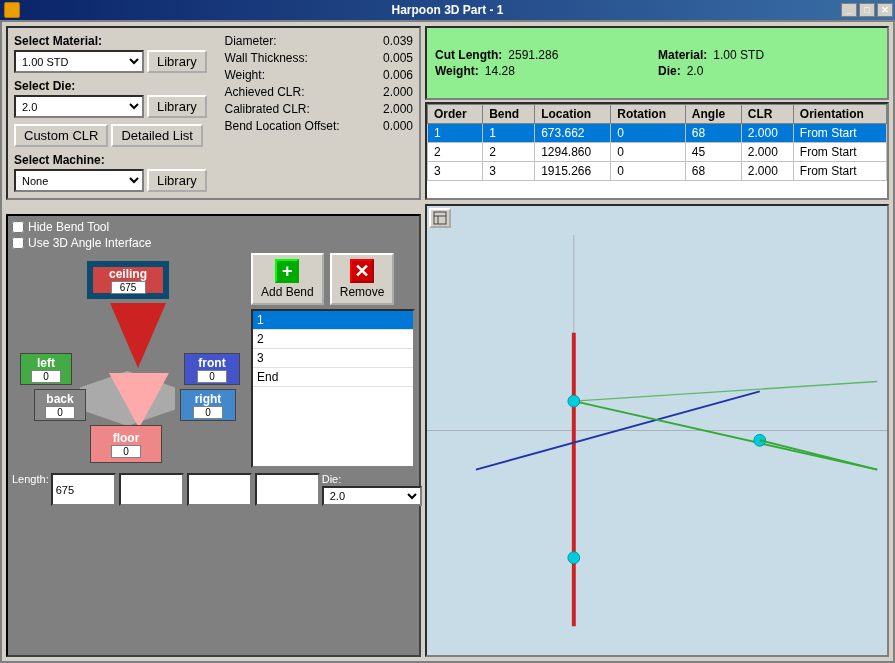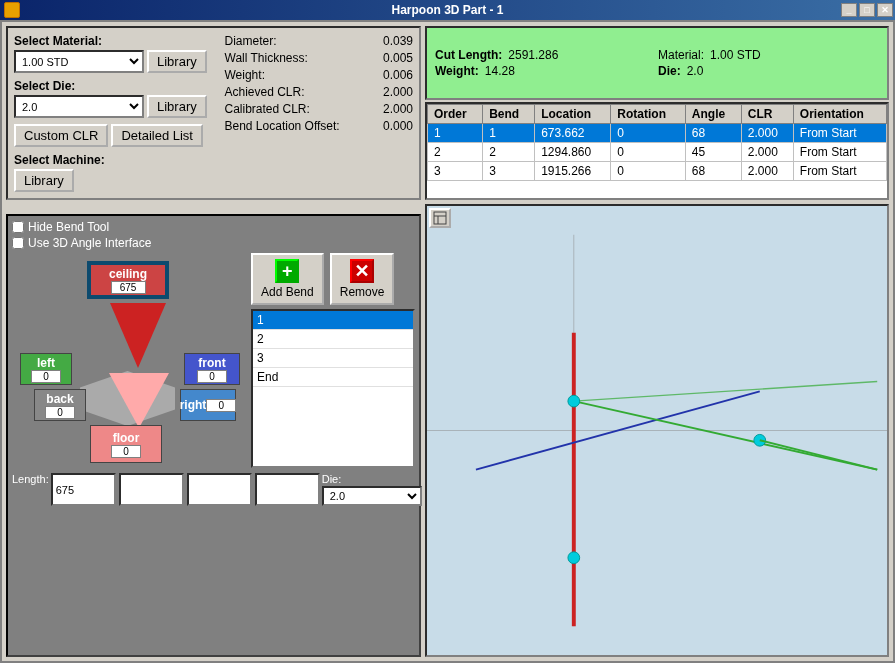--- a/index.html
+++ b/index.html
@@ -223,20 +223,23 @@
             </select>
             <button class="btn">Library</button>
           </div>
           <div style="display:flex; gap:3px; margin-bottom:6px;">
             <button class="btn">Custom CLR</button>
             <button class="btn">Detailed List</button>
           </div>
 
           <div style="font-weight:bold; margin-bottom:2px;">Select Machine:</div>
           <div style="display:flex; gap:3px;">
+            <select class="machine-select">
+              <option>None</option>
+            </select>
             <button class="btn">Library</button>
           </div>
         </div>
 
         <div style="padding-left:8px;">
           <div style="display:flex; justify-content:space-between; margin-bottom:3px;">
             <span>Diameter:</span>
             <span style="text-align:right; width:60px;">0.039</span>
           </div>
           <div style="display:flex; justify-content:space-between; margin-bottom:3px;">
@@ -264,21 +267,21 @@
     </div>
 
     <div style="flex:1; display:flex; flex-direction:column; gap:2px;">
 
       <div class="cut-info">
         <div style="display:flex; gap:6px;">
           <span style="font-weight:bold;">Cut Length:</span>
           <span>2591.286</span>
         </div>
         <div style="display:flex; gap:6px;">
-          <span style="font-weight:normal;">Material:</span>
+          <span style="font-weight:bold;">Material:</span>
           <span>1.00 STD</span>
         </div>
         <div style="display:flex; gap:6px;">
           <span style="font-weight:bold;">Weight:</span>
           <span>14.28</span>
         </div>
         <div style="display:flex; gap:6px;">
           <span style="font-weight:bold;">Die:</span>
           <span>2.0</span>
         </div>
@@ -343,21 +346,21 @@
         <div style="display:flex; align-items:center; gap:4px; color:white;">
           <input type="checkbox" style="">
           <label>Use 3D Angle Interface</label>
         </div>
       </div>
 
       <div style="display:flex; gap:4px;">
 
         <div style="width:235px; height:215px; background:#808080; position:relative; overflow:hidden;">
 
-          <div style="position:absolute; top:8px; left:75px; width:82px; height:38px; background:#cc4444; color:white; display:flex; flex-direction:column; align-items:center; justify-content:center; font-size:10px; font-weight:bold; border:4px solid #0c4a6e;">
+          <div style="position:absolute; top:8px; left:75px; width:82px; height:38px; background:#cc4444; color:white; display:flex; flex-direction:column; align-items:center; justify-content:center; font-size:10px; font-weight:bold; border:6px solid #0c4a6e;">
             <span>ceiling</span>
             <input type="text" value="675" style="width: 35px; text-align: center; font-size: 10px; background: white; border: 1px solid rgb(128, 128, 128);">
           </div>
 
           <div style="position:absolute; top:50px; left:98px; width:0; height:0; border-left:28px solid transparent; border-right:28px solid transparent; border-top:65px solid #cc2222;"></div>
 
           <div style="position:absolute; top:118px; left:68px; width:95px; height:55px; background:#aaaaaa; clip-path:polygon(0% 30%, 50% 0%, 100% 30%, 100% 70%, 50% 100%, 0% 70%);"></div>
 
           <div style="position:absolute; bottom:40px; left:97px; width:0; height:0; border-left:30px solid transparent; border-right:30px solid transparent; border-top:55px solid #ffaaaa;"></div>
 
@@ -369,21 +372,21 @@
           <div style="position:absolute; top:100px; left:172px; width:56px; height:32px; background:#4455cc; color:white; display:flex; flex-direction:column; align-items:center; justify-content:center; font-size:10px; font-weight:bold; border:1px solid #444;">
             <span>front</span>
             <input type="text" value="0" style="width: 30px; text-align: center; font-size: 10px; background: white; border: 1px solid rgb(128, 128, 128);">
           </div>
 
           <div style="position:absolute; top:136px; left:22px; width:52px; height:32px; background:#888888; color:white; display:flex; flex-direction:column; align-items:center; justify-content:center; font-size:10px; font-weight:bold; border:1px solid #444;">
             <span>back</span>
             <input type="text" value="0" style="width: 30px; text-align: center; font-size: 10px; background: white; border: 1px solid rgb(128, 128, 128);">
           </div>
 
-          <div style="position:absolute; top:136px; left:168px; width:56px; height:32px; background:#4488cc; color:white; display:flex; flex-direction:row; align-items:center; justify-content:center; font-size:10px; font-weight:bold; border:1px solid #444;">
+          <div style="position:absolute; top:136px; left:168px; width:56px; height:32px; background:#4488cc; color:white; display:flex; flex-direction:column; align-items:center; justify-content:center; font-size:10px; font-weight:bold; border:1px solid #444;">
             <span>right</span>
             <input type="text" value="0" style="width: 30px; text-align: center; font-size: 10px; background: white; border: 1px solid rgb(128, 128, 128);">
           </div>
 
           <div style="position:absolute; bottom:5px; left:78px; width:72px; height:38px; background:#ee8888; color:white; display:flex; flex-direction:column; align-items:center; justify-content:center; font-size:10px; font-weight:bold; border:1px solid #444;">
             <span>floor</span>
             <input type="text" value="0" style="width: 30px; text-align: center; font-size: 10px; background: white; border: 1px solid rgb(128, 128, 128);">
           </div>
         </div>
 

